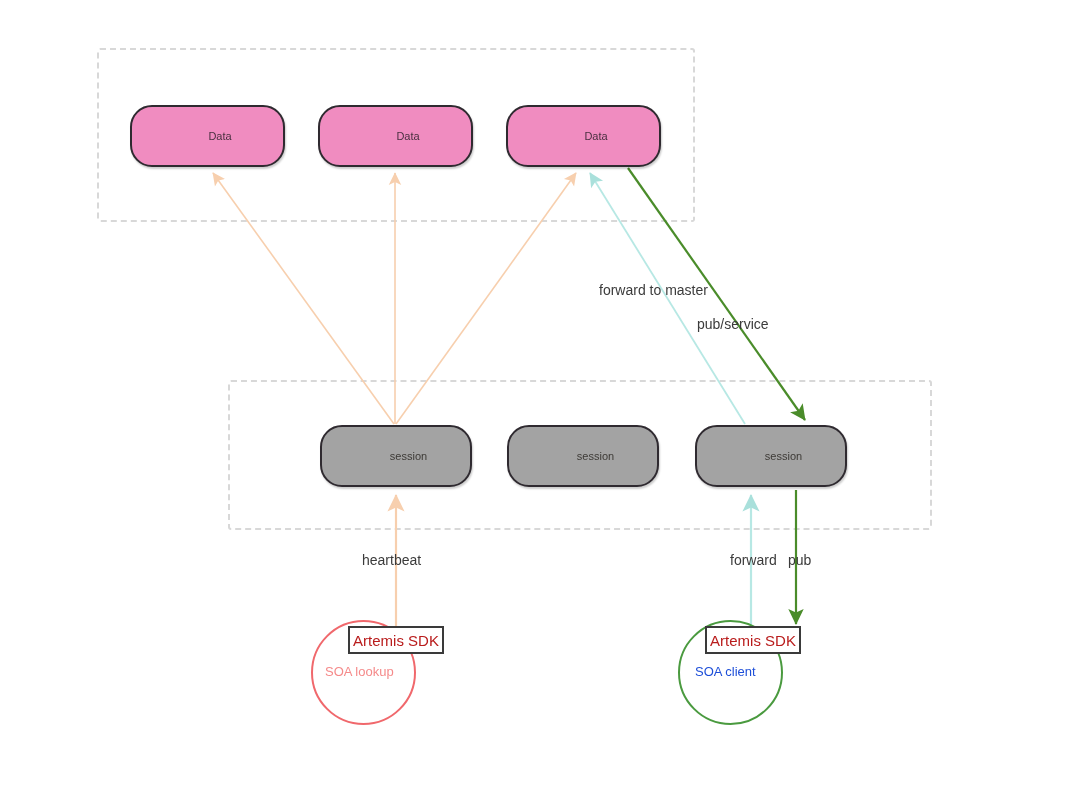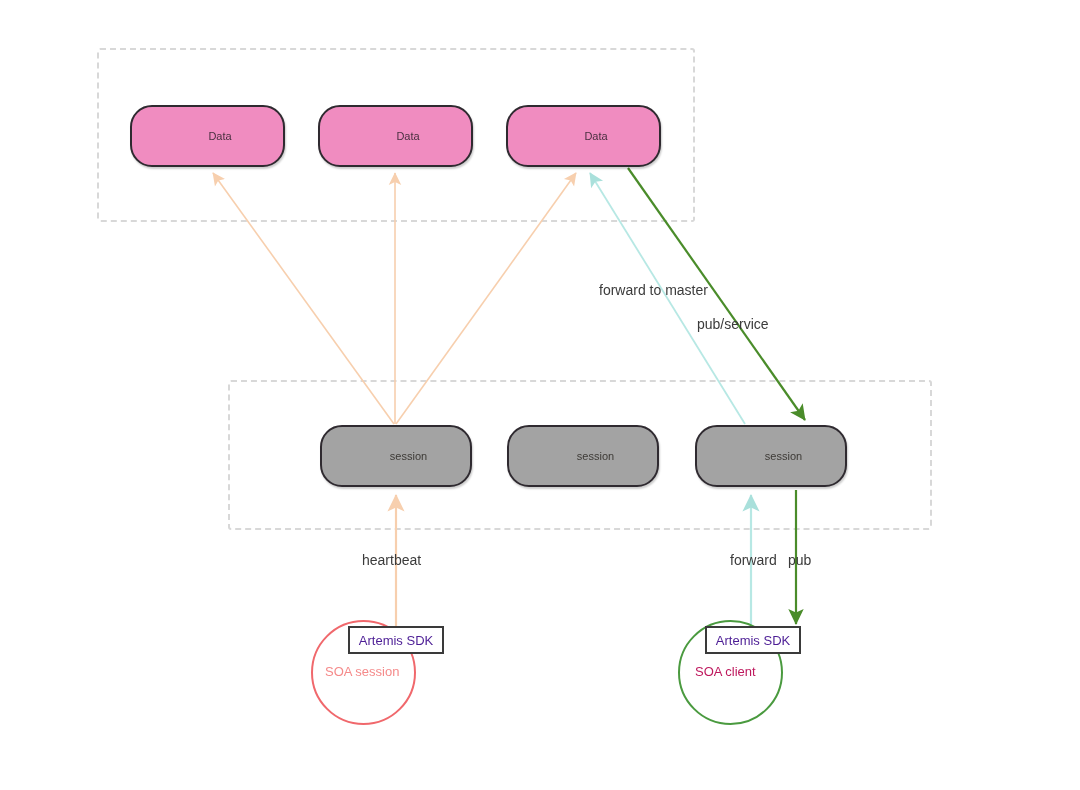--- a/index.html
+++ b/index.html
@@ -53,41 +53,41 @@
     border-radius: 22px;
   }
   .sdk-box {
     position: absolute;
     box-sizing: border-box;
     display: flex;
     align-items: center;
     justify-content: center;
     background: #ffffff;
     border: 2px solid #3a3a3a;
-    font-size: 13px;
-    color: #4c1d95;
+    font-size: 15px;
+    color: #b91c1c;
     z-index: 6;
   }
   .circle {
     position: absolute;
     box-sizing: border-box;
     border-radius: 50%;
     background: transparent;
     z-index: 3;
   }
   .circle-service { border: 2px solid #f0686c; }
   .circle-client  { border: 2px solid #4a9a3f; }
   .circle-label {
     position: absolute;
     font-size: 13px;
     z-index: 4;
     white-space: nowrap;
   }
   .label-service { color: #f58a8a; }
-  .label-client  { color: #be185d; }
+  .label-client  { color: #1d4ed8; }
   .edge-label {
     position: absolute;
     font-size: 14px;
     color: #3b3b3b;
     white-space: nowrap;
     z-index: 5;
     background: rgba(255,255,255,0.0);
   }
 </style>
 </head>
@@ -156,21 +156,21 @@
     <span>session</span>
   </div>
   <div class="node node-session" style="left:507px; top:425px; width:152px; height:62px;">
     <span>session</span>
   </div>
   <div class="node node-session" style="left:695px; top:425px; width:152px; height:62px;">
     <span>session</span>
   </div>
 
   <div class="circle circle-service" style="left:311px; top:620px; width:105px; height:105px;"></div>
-  <div class="circle-label label-service" style="left:325px; top:664px;">SOA session</div>
+  <div class="circle-label label-service" style="left:325px; top:664px;">SOA lookup</div>
   <div class="sdk-box" style="left:348px; top:626px; width:96px; height:28px;">
     <span>Artemis SDK</span>
   </div>
 
   <div class="circle circle-client" style="left:678px; top:620px; width:105px; height:105px;"></div>
   <div class="circle-label label-client" style="left:695px; top:664px;">SOA client</div>
   <div class="sdk-box" style="left:705px; top:626px; width:96px; height:28px;">
     <span>Artemis SDK</span>
   </div>
 

